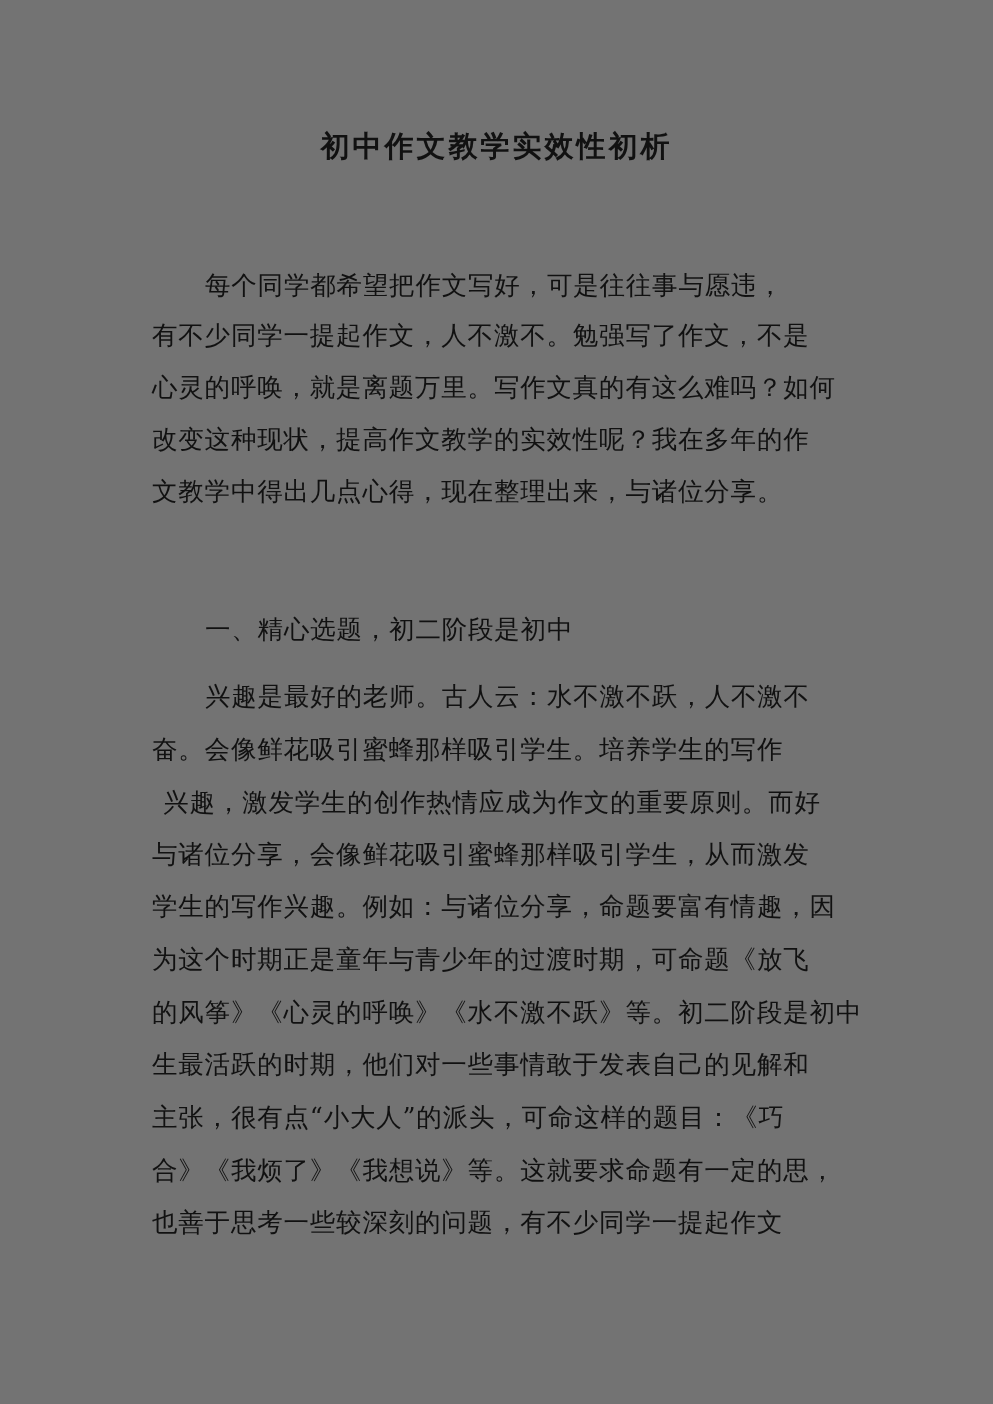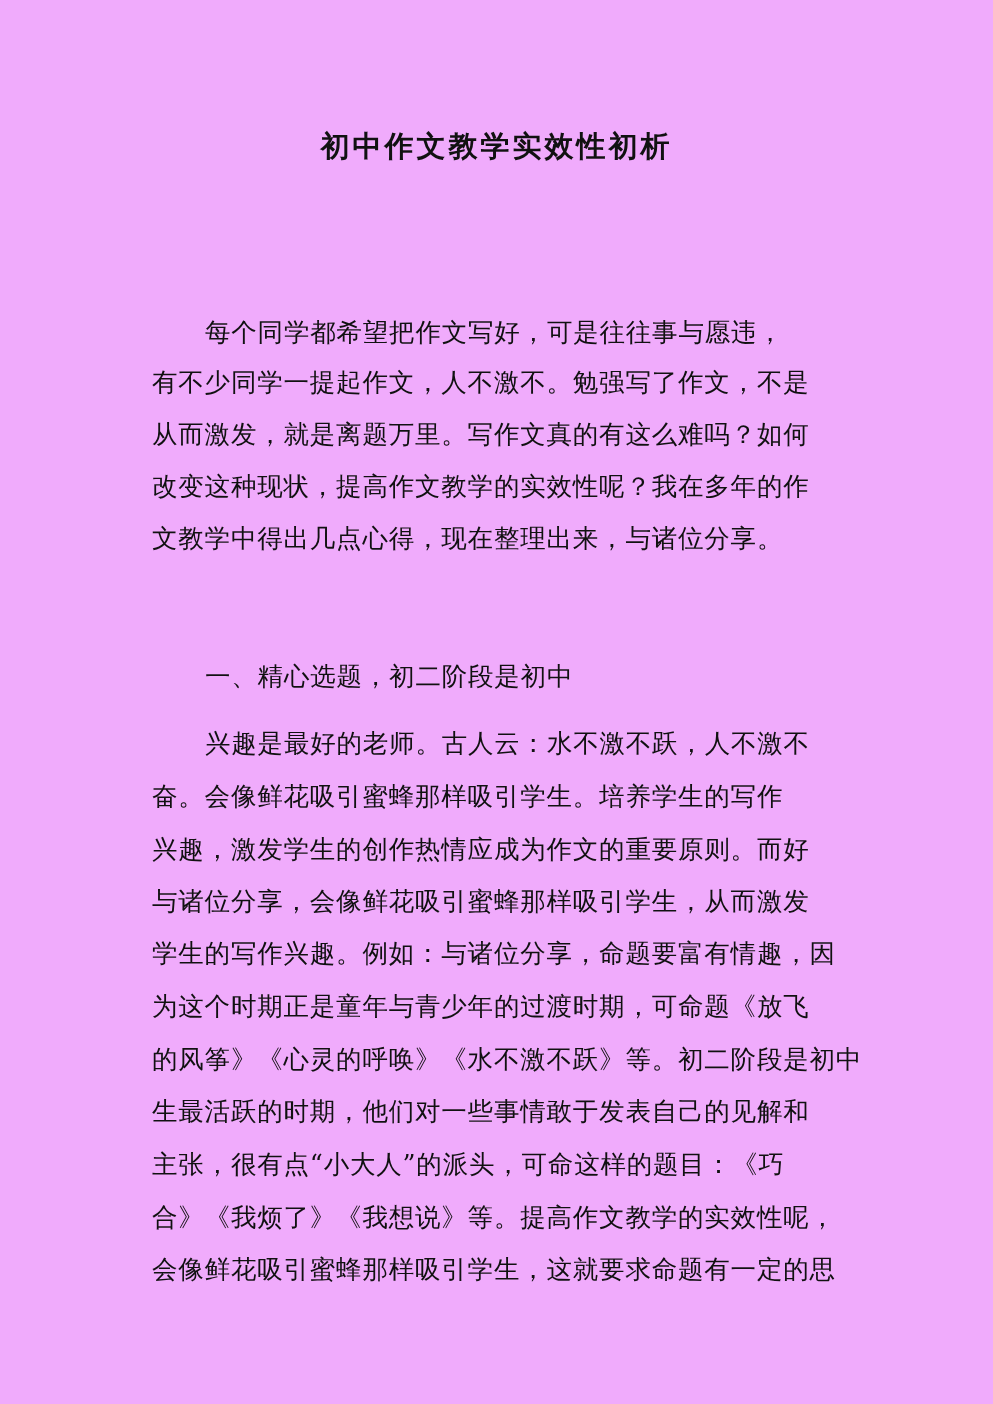--- a/index.html
+++ b/index.html
@@ -12,68 +12,67 @@
       height: 1404px;
       position: relative;
       overflow: hidden;
       font-family: "DejaVu Serif", "Liberation Serif", serif;
       color: #111111;
     }
     .page {
       position: absolute;
       left: 0; top: 0;
       width: 993px; height: 1404px;
-      background: #f0abfc;
+      background: #737373;
     }
     .doc-title {
       position: absolute;
       left: 0;
       width: 993px;
       top: 126px;
       text-align: center;
       font-size: 29px;
       font-weight: bold;
       letter-spacing: 3px;
       line-height: 40px;
     }
     .line {
       position: absolute;
       left: 152px;
       width: 680px;
       font-size: 25.5px;
       line-height: 40px;
       white-space: nowrap;
       letter-spacing: 0.8px;
-      margin-top: 47px;
     }
     .indent { left: 205px; width: 627px; }
   </style>
 </head>
 <body>
 
 <div class="page">
 
   <div class="doc-title">初中作文教学实效性初析</div>
 
   <div>
     <div class="line indent" style="top:265px;">每个同学都希望把作文写好，可是往往事与愿违，</div>
     <div class="line" style="top:315px;">有不少同学一提起作文，人不激不。勉强写了作文，不是</div>
-    <div class="line" style="top:367px;">从而激发，就是离题万里。写作文真的有这么难吗？如何</div>
+    <div class="line" style="top:367px;">心灵的呼唤，就是离题万里。写作文真的有这么难吗？如何</div>
     <div class="line" style="top:419px;">改变这种现状，提高作文教学的实效性呢？我在多年的作</div>
     <div class="line" style="top:471px;">文教学中得出几点心得，现在整理出来，与诸位分享。</div>
   </div>
 
   <div>
     <div class="line indent" style="top:609px;">一、精心选题，初二阶段是初中</div>
     <div class="line indent" style="top:676px;">兴趣是最好的老师。古人云：水不激不跃，人不激不</div>
     <div class="line" style="top:729px;">奋。会像鲜花吸引蜜蜂那样吸引学生。培养学生的写作</div>
-    <div class="line" style="top:782px;">兴趣，激发学生的创作热情应成为作文的重要原则。而好</div>
+    <div class="line" style="top:782px;text-align:center;">兴趣，激发学生的创作热情应成为作文的重要原则。而好</div>
     <div class="line" style="top:834px;">与诸位分享，会像鲜花吸引蜜蜂那样吸引学生，从而激发</div>
     <div class="line" style="top:886px;">学生的写作兴趣。例如：与诸位分享，命题要富有情趣，因</div>
     <div class="line" style="top:939px;">为这个时期正是童年与青少年的过渡时期，可命题《放飞</div>
     <div class="line" style="top:992px;">的风筝》《心灵的呼唤》《水不激不跃》等。初二阶段是初中</div>
     <div class="line" style="top:1044px;">生最活跃的时期，他们对一些事情敢于发表自己的见解和</div>
     <div class="line" style="top:1097px;">主张，很有点“小大人”的派头，可命这样的题目：《巧</div>
-    <div class="line" style="top:1150px;">合》《我烦了》《我想说》等。提高作文教学的实效性呢，</div>
-    <div class="line" style="top:1202px;">会像鲜花吸引蜜蜂那样吸引学生，这就要求命题有一定的思</div>
+    <div class="line" style="top:1150px;">合》《我烦了》《我想说》等。这就要求命题有一定的思，</div>
+    <div class="line" style="top:1202px;">也善于思考一些较深刻的问题，有不少同学一提起作文</div>
   </div>
 
 </div>
 
 </body></html>

